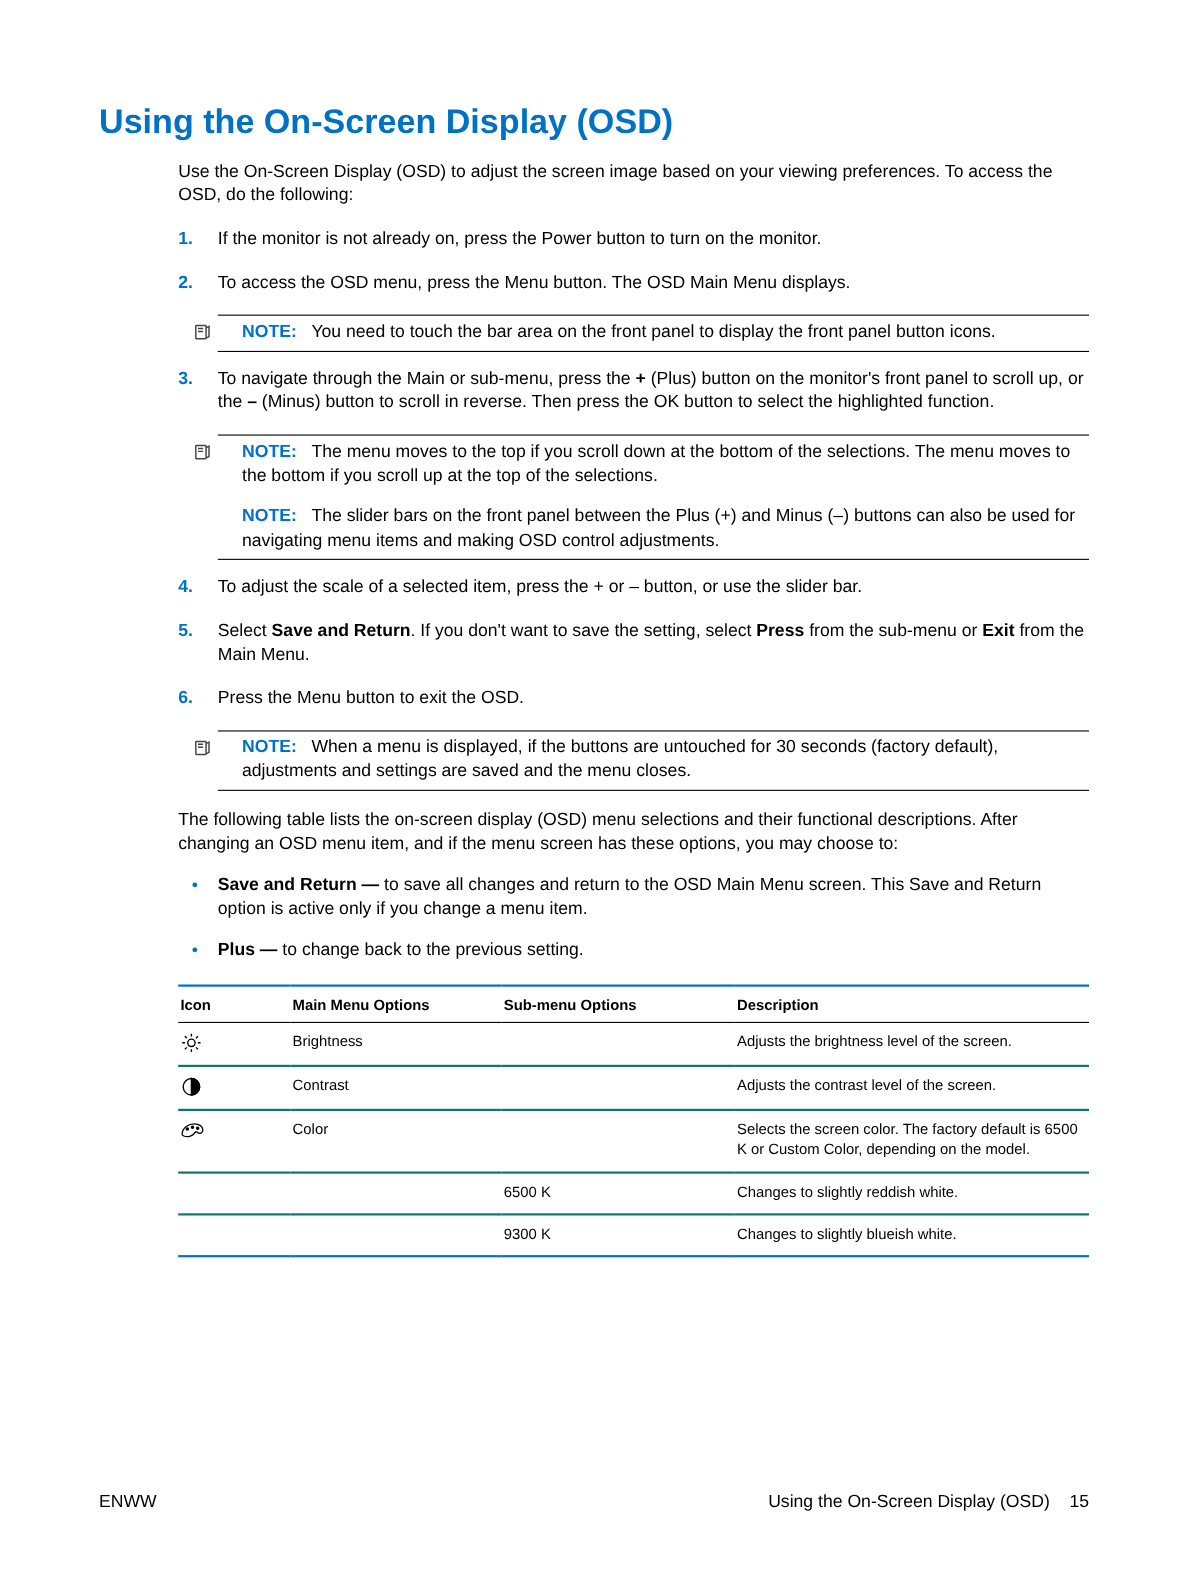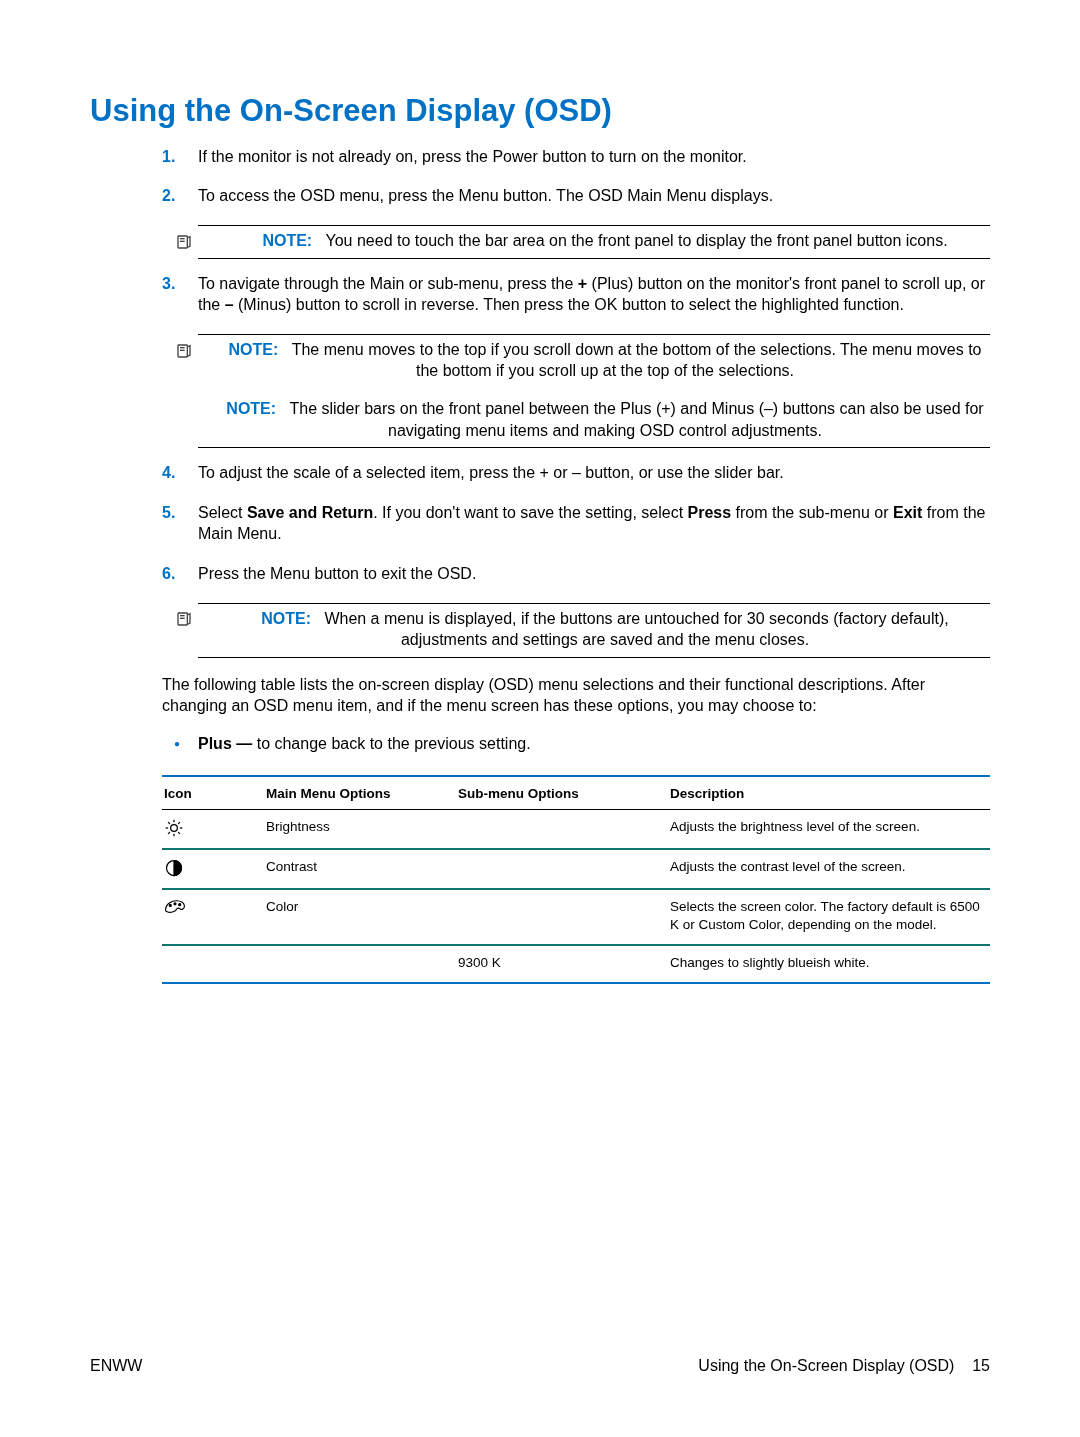--- a/index.html
+++ b/index.html
@@ -59,21 +59,20 @@
       color: var(--hp-blue);
       font-weight: bold;
     }
 
     .note-block {
       margin: 12px 0 14px 36px;
       border-top: 1px solid var(--rule);
       border-bottom: 1px solid var(--rule);
       padding: 4px 0 6px 0;
       position: relative;
-      text-align: center;
     }
     .note-block .note-inner {
       position: relative;
       padding-left: 22px;
     }
     .note-block .note-icon {
       position: absolute;
       left: -22px;
       top: 0;
       color: #444;
@@ -167,20 +166,21 @@
       text-align: right;
     }
   </style>
 </head>
 <body>
 
 <h1 class="section-title">Using the On-Screen Display (OSD)</h1>
 
 <div class="body-indent">
 
+  <p class="intro">Use the On-Screen Display (OSD) to adjust the screen image based on your viewing preferences. To access the OSD, do the following:</p>
 
   <ol class="steps">
     <li><span>If the monitor is not already on, press the Power button to turn on the monitor.</span></li>
 
     <li><span>To access the OSD menu, press the Menu button. The OSD Main Menu displays.</span></li>
 
     <div class="note-block">
       <div class="note-inner">
         <span class="note-icon">
           <svg class="icon-svg" width="16" height="16" viewBox="0 0 24 24" fill="none" stroke="currentColor" stroke-width="2">
@@ -241,20 +241,21 @@
         <span class="note-label">NOTE:</span>
         &nbsp;&nbsp;<span>When a menu is displayed, if the buttons are untouched for 30 seconds (factory default), adjustments and settings are saved and the menu closes.</span>
       </div>
     </div>
   </ol>
 
 
   <p>The following table lists the on-screen display (OSD) menu selections and their functional descriptions. After changing an OSD menu item, and if the menu screen has these options, you may choose to:</p>
 
   <ul class="bullets">
+    <li><b>Save and Return —</b><span> to save all changes and return to the OSD Main Menu screen. This Save and Return option is active only if you change a menu item.</span></li>
     <li><b>Plus —</b><span> to change back to the previous setting.</span></li>
   </ul>
 
   <table class="osd-table">
     <thead>
       <tr>
         <th>Icon</th>
         <th>Main Menu Options</th>
         <th>Sub-menu Options</th>
         <th>Description</th>
@@ -305,20 +306,26 @@
             </svg>
           </span>
         </td>
         <td class="main">Color</td>
         <td class="sub"></td>
         <td>Selects the screen color. The factory default is 6500 K or Custom Color, depending on the model.</td>
       </tr>
       <tr>
         <td class="icon"></td>
         <td class="main"></td>
+        <td class="sub">6500 K</td>
+        <td>Changes to slightly reddish white.</td>
+      </tr>
+      <tr>
+        <td class="icon"></td>
+        <td class="main"></td>
         <td class="sub">9300 K</td>
         <td>Changes to slightly blueish white.</td>
       </tr>
     </tbody>
   </table>
 
 </div>
 
 <div class="footer">
   <div>ENWW</div>

